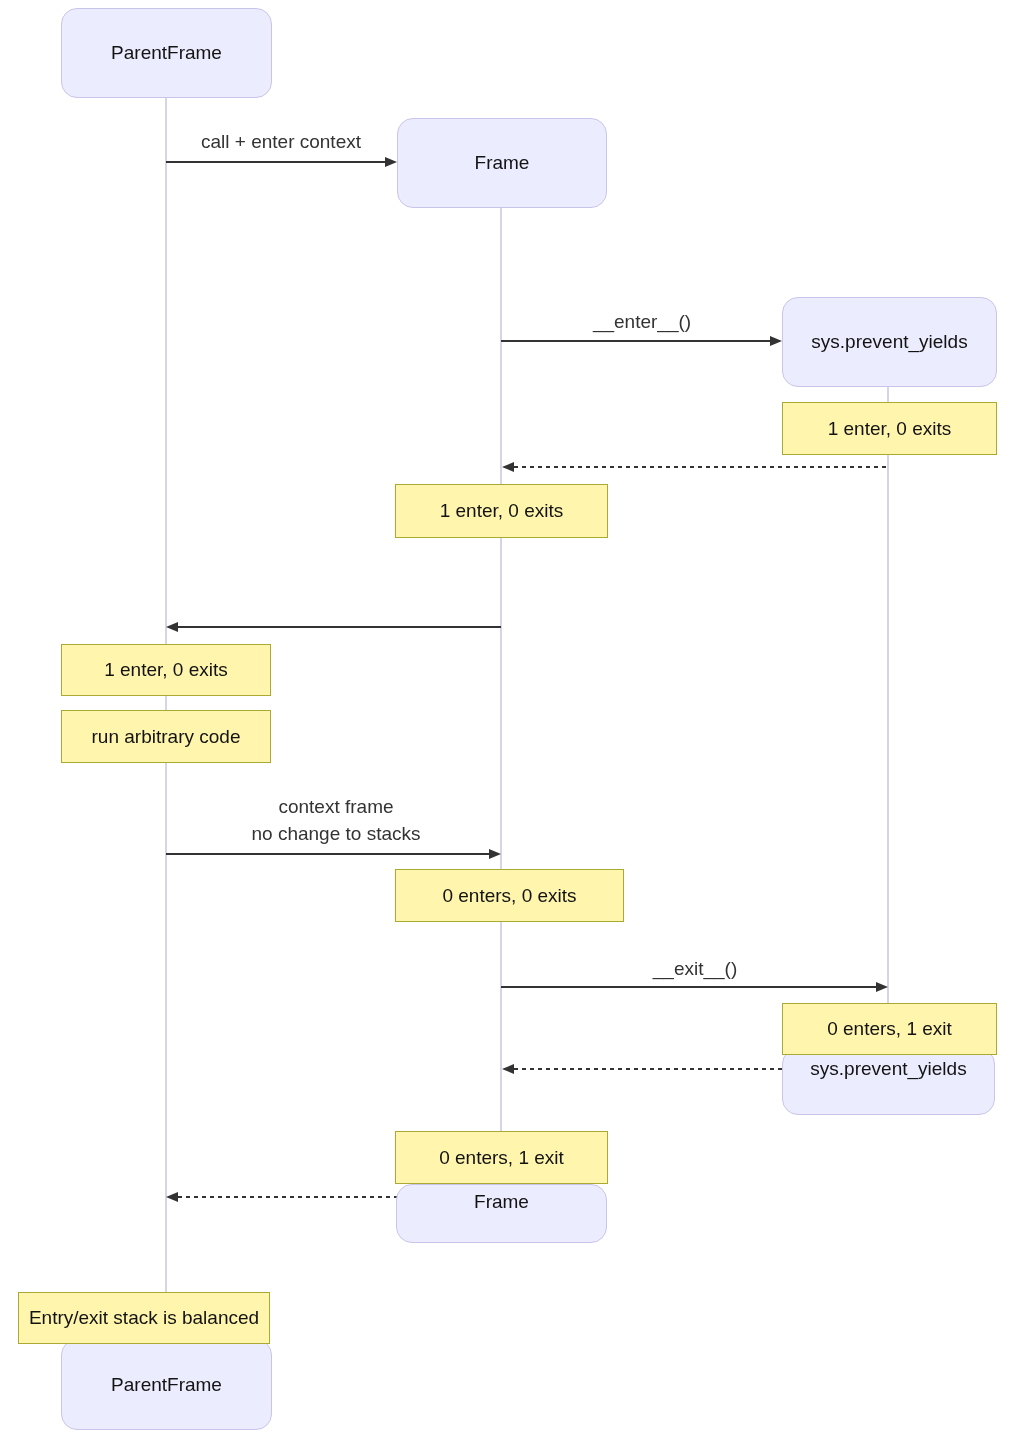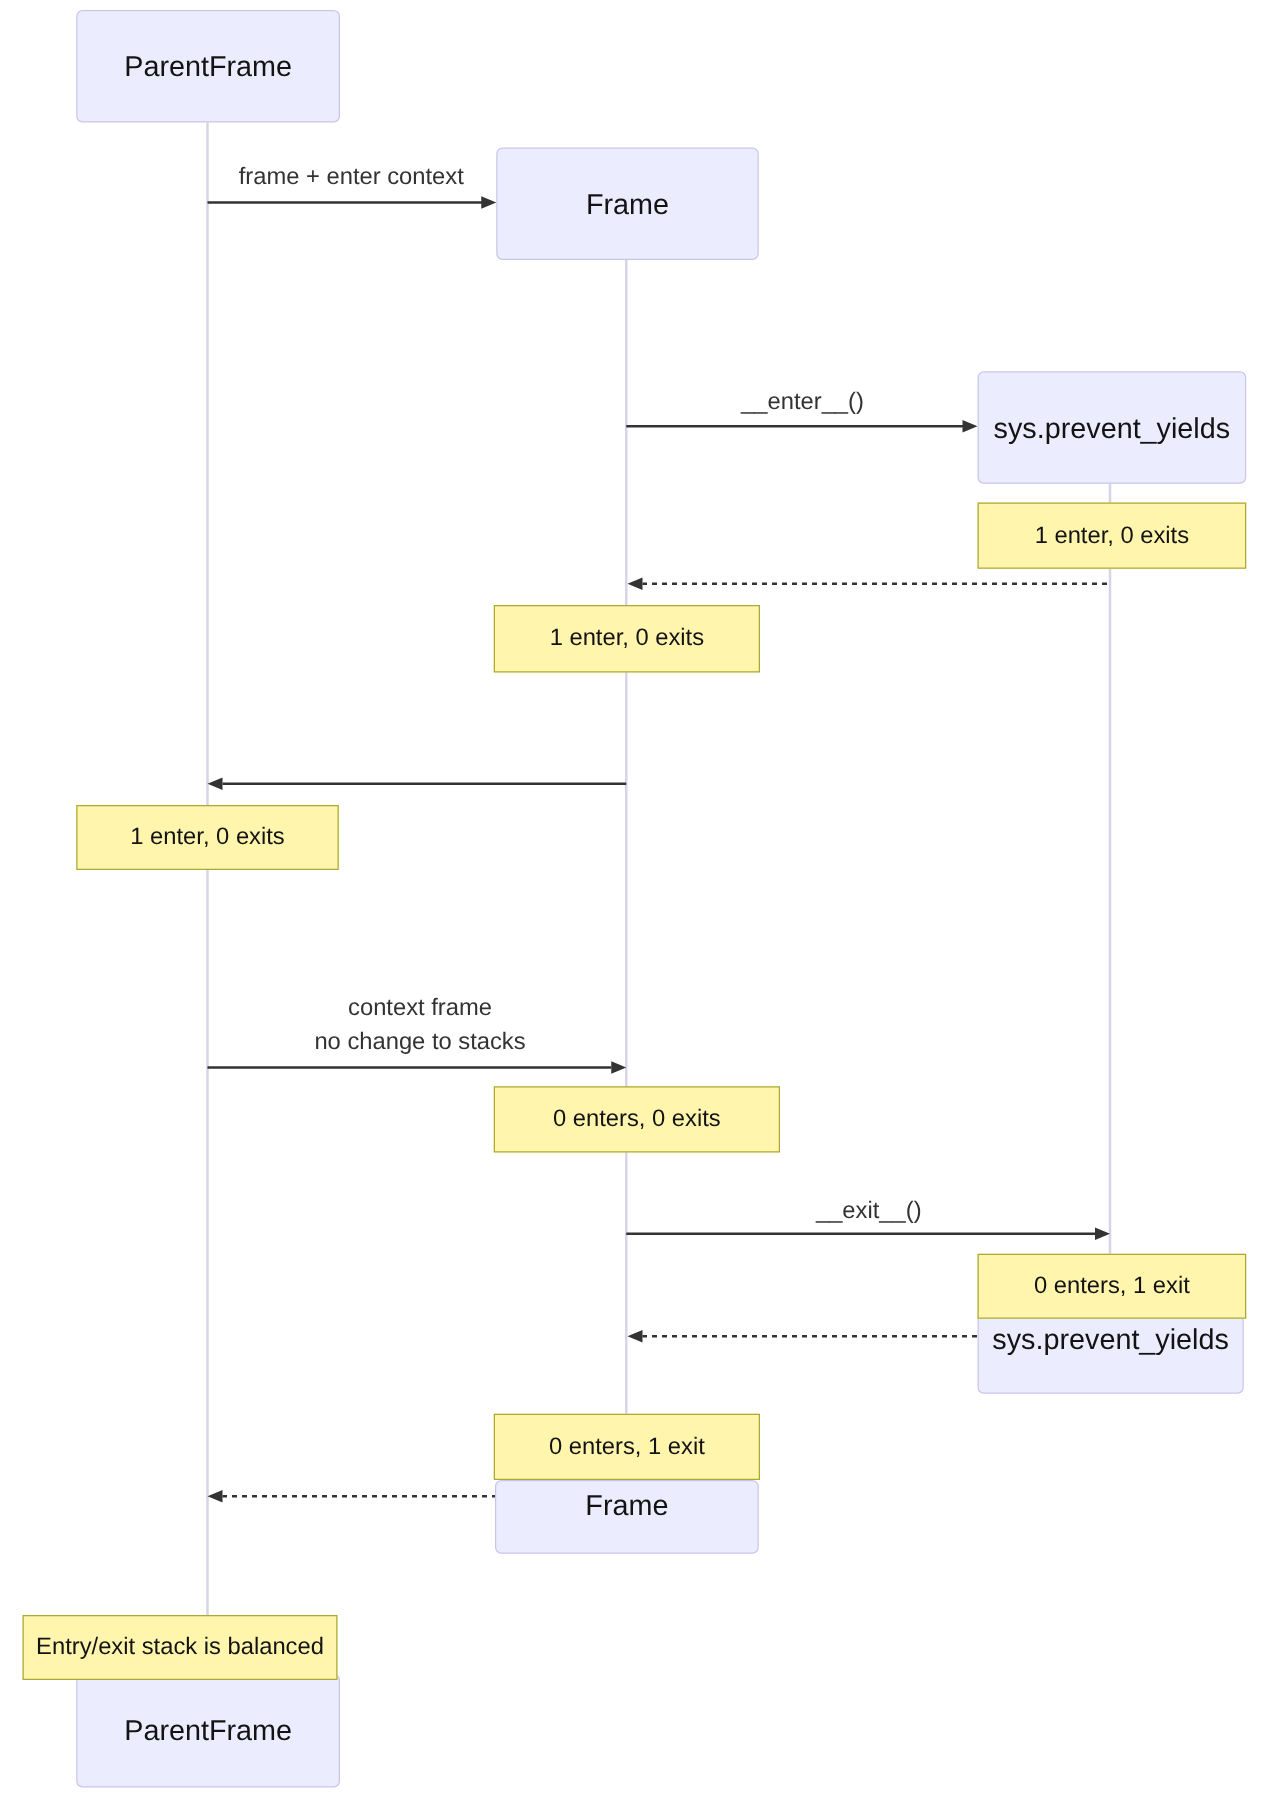--- a/index.html
+++ b/index.html
@@ -12,39 +12,39 @@
   .canvas{position:relative;width:1016px;height:1435px;background:#ffffff;overflow:hidden;}
   .lifeline{position:absolute;width:2px;background:var(--lifeline);z-index:1;}
   .msgline{position:absolute;height:2px;background:var(--line);z-index:2;}
   .dashline{position:absolute;height:2px;z-index:2;
     background:repeating-linear-gradient(90deg,var(--line) 0 4px,transparent 4px 8px);}
   .arrow{position:absolute;width:0;height:0;z-index:2;
     border-top:5px solid transparent;border-bottom:5px solid transparent;}
   .arrow.right{border-left:12px solid var(--line);}
   .arrow.left{border-right:12px solid var(--line);}
   .actor{position:absolute;background:var(--actor-fill);border:1px solid var(--actor-border);
-    border-radius:5px;display:flex;align-items:center;justify-content:center;
-    font-size:23px;color:var(--text);z-index:3;}
+    border-radius:16px;display:flex;align-items:center;justify-content:center;
+    font-size:19px;color:var(--text);z-index:3;}
   .actor.topalign{align-items:flex-start;}
   .note{position:absolute;background:var(--note-fill);border:1px solid var(--note-border);
     display:flex;align-items:center;justify-content:center;
     font-size:19px;color:var(--text);z-index:4;text-align:center;}
   .msg-label{position:absolute;transform:translateX(-50%);white-space:nowrap;
     font-size:19px;color:var(--message-text);text-align:center;line-height:27px;z-index:2;}
 </style>
 </head>
 <body>
 
 <div class="canvas">
 
   <div class="lifeline" style="left:165px;top:98px;height:1241px"></div>
   <div class="lifeline" style="left:500px;top:208px;height:976px"></div>
   <div class="lifeline" style="left:887px;top:387px;height:669px"></div>
 
-  <div class="msg-label" style="left:281px;top:128px">frame + enter context</div>
+  <div class="msg-label" style="left:281px;top:128px">call + enter context</div>
   <div class="msgline" style="left:166px;top:161px;width:222px"></div>
   <div class="arrow right" style="left:385px;top:157px"></div>
 
   <div class="msg-label" style="left:642px;top:308px">__enter__()</div>
   <div class="msgline" style="left:501px;top:340px;width:271px"></div>
   <div class="arrow right" style="left:770px;top:336px"></div>
 
   <div class="dashline" style="left:514px;top:466px;width:374px"></div>
   <div class="arrow left" style="left:502px;top:462px"></div>
 
@@ -71,18 +71,19 @@
   <div class="actor" style="left:61px;top:8px;width:211px;height:90px">ParentFrame</div>
   <div class="actor" style="left:397px;top:118px;width:210px;height:90px">Frame</div>
   <div class="actor" style="left:782px;top:297px;width:215px;height:90px">sys.prevent_yields</div>
   <div class="actor topalign" style="left:782px;top:1048px;width:213px;height:67px;padding-top:9px">sys.prevent_yields</div>
   <div class="actor topalign" style="left:396px;top:1184px;width:211px;height:59px;padding-top:6px">Frame</div>
   <div class="actor" style="left:61px;top:1339px;width:211px;height:91px">ParentFrame</div>
 
   <div class="note" style="left:782px;top:402px;width:215px;height:53px">1 enter, 0 exits</div>
   <div class="note" style="left:395px;top:484px;width:213px;height:54px">1 enter, 0 exits</div>
   <div class="note" style="left:61px;top:644px;width:210px;height:52px">1 enter, 0 exits</div>
+  <div class="note" style="left:61px;top:710px;width:210px;height:53px">run arbitrary code</div>
   <div class="note" style="left:395px;top:869px;width:229px;height:53px">0 enters, 0 exits</div>
   <div class="note" style="left:782px;top:1003px;width:215px;height:52px">0 enters, 1 exit</div>
   <div class="note" style="left:395px;top:1131px;width:213px;height:53px">0 enters, 1 exit</div>
   <div class="note" style="left:18px;top:1292px;width:252px;height:52px">Entry/exit stack is balanced</div>
 
 </div>
 
 </body></html>

